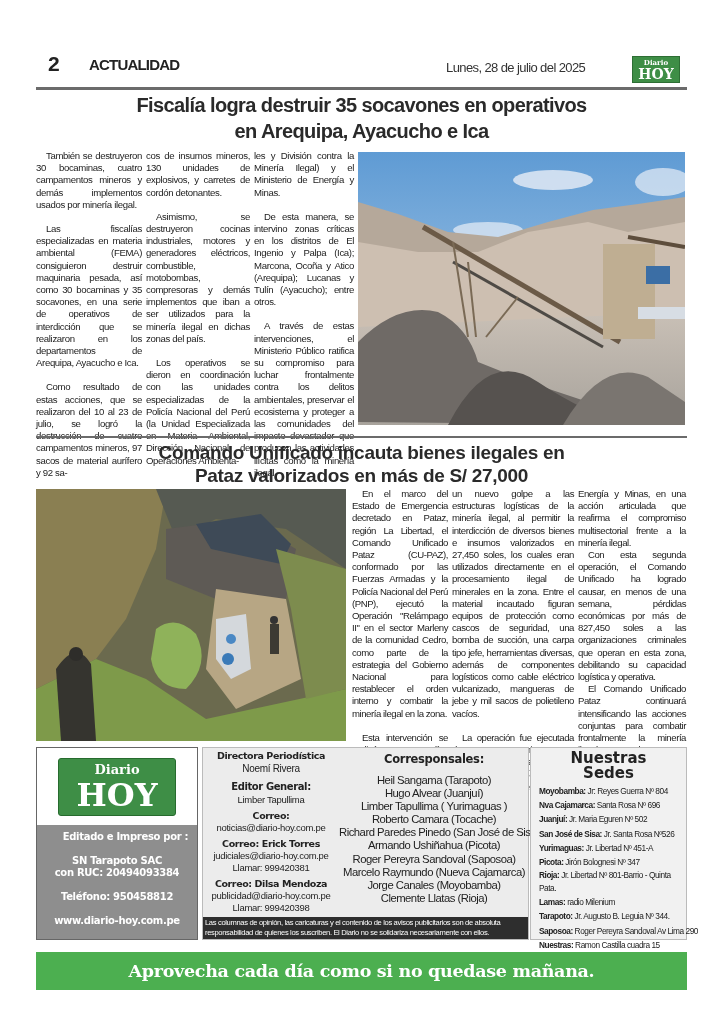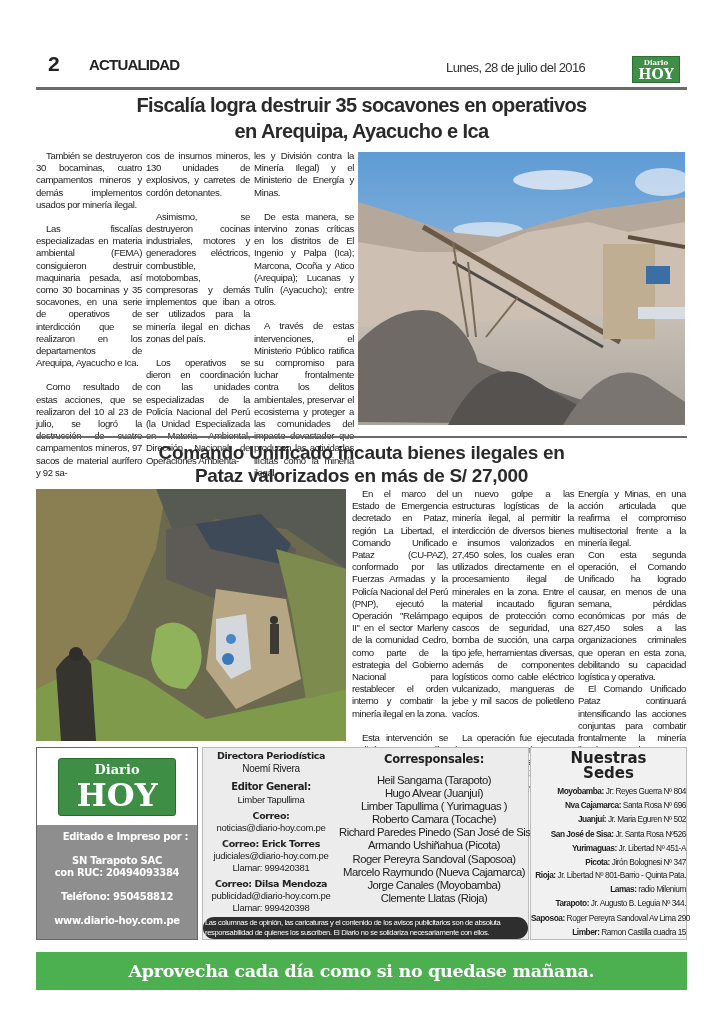--- a/index.html
+++ b/index.html
@@ -48,38 +48,38 @@
 
   .box-mid { position: absolute; left: 202px; top: 747px; width: 327px; height: 193px; background: #ececec; border: 1px solid #bbb; }
   .staff { position: absolute; left: 0; top: 2px; width: 136px; text-align: center; color: #222; }
   .staff .lbl { font: bold 9.5px/12px "DejaVu Sans", sans-serif; letter-spacing: -0.4px; }
   .staff .val { font: 9.5px/12px "Liberation Sans", sans-serif; letter-spacing: -0.3px; }
   .staff .big { font-size: 10px; line-height: 14px; }
   .staff .gap { margin-top: 4px; }
   .corr { position: absolute; left: 136px; top: 4px; width: 190px; text-align: center; color: #222; }
   .corr .lbl { font: bold 11.5px/14px "DejaVu Sans", sans-serif; letter-spacing: -0.3px; margin-bottom: 8px; }
   .corr .row { font: 11.3px/13.1px "Liberation Sans", sans-serif; letter-spacing: -0.5px; white-space: nowrap; }
-  .disclaimer { position: absolute; left: 0; top: 169px; width: 325px; height: 22px; background: #2e2e2e; color: #fff; font: 7.6px/10px "Liberation Sans", sans-serif; letter-spacing: -0.35px; padding: 1px 2px; border-radius: 11px; }
+  .disclaimer { position: absolute; left: 0; top: 169px; width: 325px; height: 22px; background: #2e2e2e; color: #fff; font: 7.6px/10px "Liberation Sans", sans-serif; letter-spacing: -0.35px; padding: 1px 2px; }
 
   .box-right { position: absolute; left: 530px; top: 747px; width: 157px; height: 193px; background: #f1f1f1; border: 1px solid #bbb; }
   .sedes-title { text-align: center; font: bold 15px/15px "DejaVu Sans", sans-serif; color: #222; margin-top: 3px; }
-  .sedes { margin-top: 3px; padding-left: 0; text-align: right; }
+  .sedes { margin-top: 3px; padding-left: 8px; }
   .sede { font: 8.3px/14.2px "Liberation Sans", sans-serif; color: #222; letter-spacing: -0.45px; white-space: nowrap; }
   .sede b { font-weight: bold; }
   .sede.wrap { white-space: normal; line-height: 13px; }
 
   
   .slogan { position: absolute; left: 36px; top: 952px; width: 651px; height: 38px; background: #4caf50; text-align: center; color: #fff; font: bold 17.5px/38px "DejaVu Serif", serif; letter-spacing: -0.3px; }
 </style>
 </head>
 <body>
 
 <div class="hdr-page">2</div>
 <div class="hdr-section">ACTUALIDAD</div>
-<div class="hdr-date">Lunes, 28 de julio del 2016</div>
+<div class="hdr-date">Lunes, 28 de julio del 2025</div>
 <div class="hdr-logo">
   <span class="d">Diario</span>
   <span class="h">HOY</span>
 </div>
 <div class="hdr-rule"></div>
 
 <h1 class="a1-title">
   <span>Fiscalía logra destruir 35 socavones en operativos</span><br>
   <span>en Arequipa, Ayacucho e Ica</span>
 </h1>
@@ -232,17 +232,17 @@
     <div class="sede"><b>Moyobamba:</b><span> Jr: Reyes Guerra Nº 804</span></div>
     <div class="sede"><b>Nva Cajamarca:</b><span> Santa Rosa Nº 696</span></div>
     <div class="sede"><b>Juanjuí:</b><span> Jr. Maria Eguren Nº 502</span></div>
     <div class="sede"><b>San José de Sisa:</b><span> Jr. Santa Rosa Nº526</span></div>
     <div class="sede"><b>Yurimaguas:</b><span> Jr. Libertad Nº 451-A</span></div>
     <div class="sede"><b>Picota:</b><span> Jirón Bolognesi Nº 347</span></div>
     <div class="sede wrap"><b>Rioja:</b><span>  Jr. Libertad Nº 801-Barrio  - Quinta Pata.</span></div>
     <div class="sede"><b>Lamas:</b><span> radio Milenium</span></div>
     <div class="sede"><b>Tarapoto:</b><span> Jr. Augusto B. Leguia Nº 344.</span></div>
     <div class="sede"><b>Saposoa:</b><span> Roger Pereyra Sandoval Av  Lima 290</span></div>
-    <div class="sede"><b>Limber:</b><span> Ramon Castilla cuadra  15</span></div>
+    <div class="sede"><b>Nuestras:</b><span> Ramon Castilla cuadra  15</span></div>
   </div>
 </div>
 
 <div class="slogan">Aprovecha cada día como si no quedase mañana.</div>
 
 </body></html>

